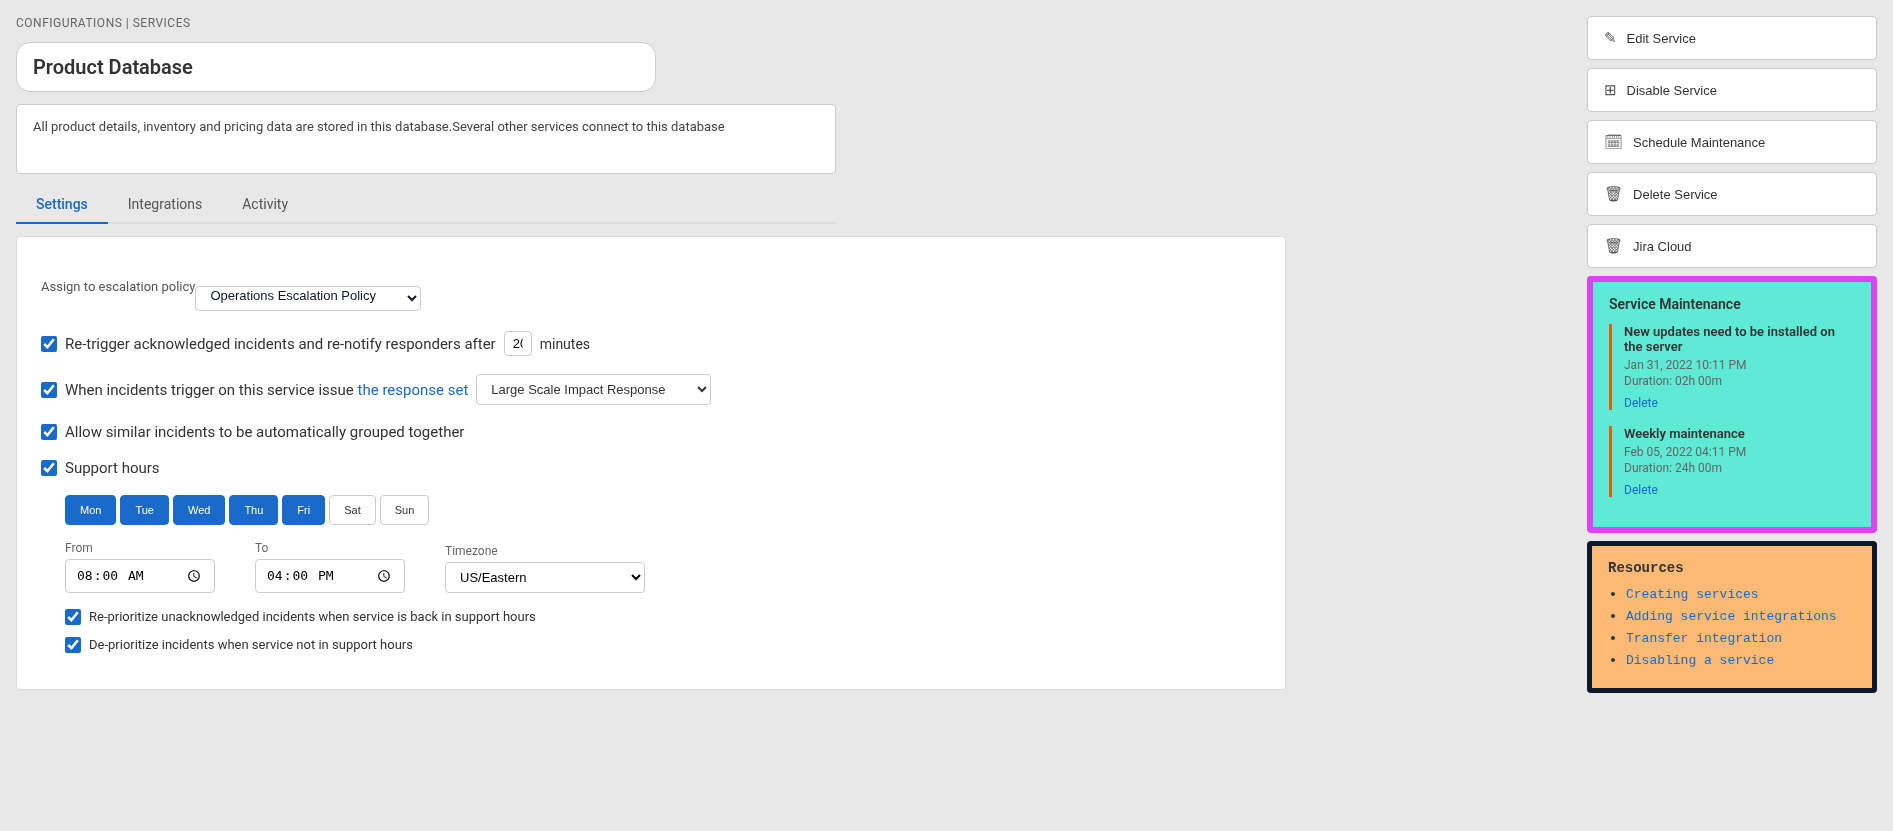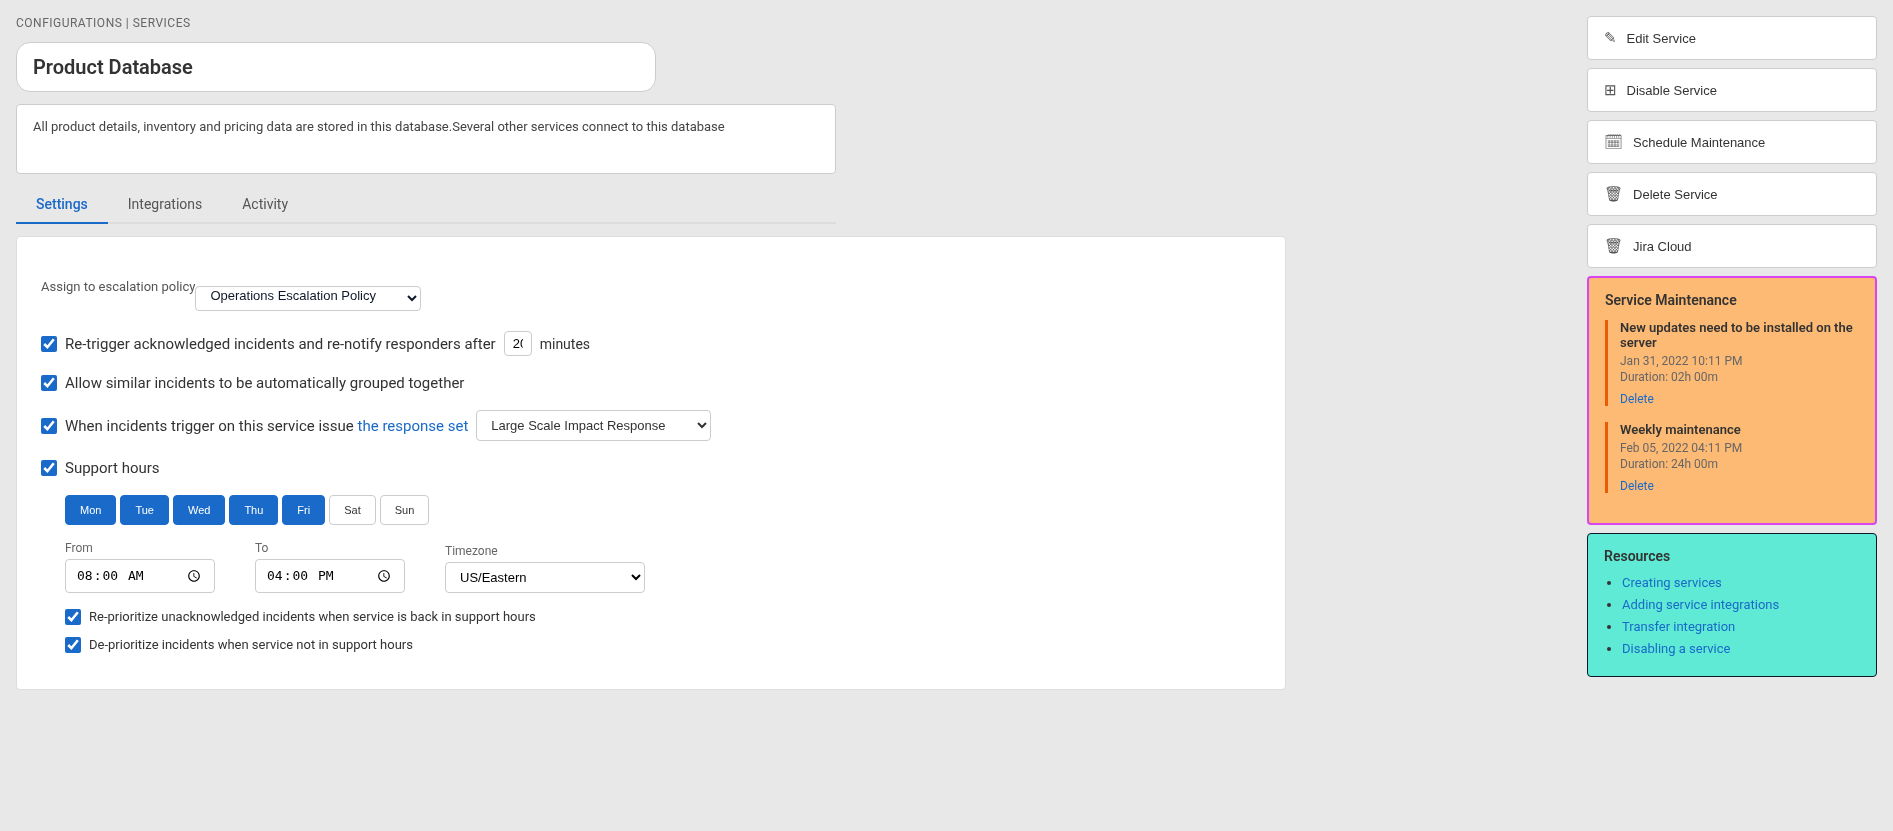--- a/index.html
+++ b/index.html
@@ -217,22 +217,22 @@
       font-size: 13px;
       color: #333;
       width: 100%;
       text-align: left;
     }
     .action-btn .btn-icon {
       font-size: 15px;
       color: #555;
     }
     .maintenance-card {
-      background: #fdba74;
-      border: 2px solid #d946ef;
+      background: #5eead4;
+      border: 6px solid #d946ef;
       border-radius: 4px;
       padding: 14px 16px;
     }
     .maintenance-card h3 {
       font-size: 14px;
       font-weight: 600;
       color: #333;
       margin-bottom: 12px;
     }
     .maintenance-item {
@@ -256,24 +256,25 @@
       color: #666;
       margin-bottom: 6px;
     }
     .maintenance-item .delete-link {
       font-size: 12px;
       color: #1a6ac9;
       cursor: pointer;
       text-decoration: none;
     }
     .resources-card {
-      background: #5eead4;
-      border: 1px solid #0f172a;
+      background: #fdba74;
+      border: 5px solid #0f172a;
       border-radius: 4px;
       padding: 14px 16px;
+      font-family: Liberation Mono, monospace;
     }
     .resources-card h3 {
       font-size: 14px;
       font-weight: 600;
       color: #333;
       margin-bottom: 10px;
     }
     .resources-card ul {
       list-style: disc;
       padding-left: 18px;
@@ -333,33 +334,33 @@
         <select class="escalation-select">
           <option>Operations Escalation Policy</option>
         </select>
       </div>
 
       <div class="checkbox-row">
         <input type="checkbox" checked="" style="">
         <label>Re-trigger acknowledged incidents and re-notify responders after</label>
         <input type="text" class="minutes-input" value="20" style="">
         <span>minutes</span>
-      </div>
-
-      <div class="checkbox-row">
-        <input type="checkbox" checked="" style="">
-        <label>Allow similar incidents to be automatically grouped together</label>
       </div>
 
       <div class="checkbox-row">
         <input type="checkbox" checked="" style="">
         <label>When incidents trigger on this service issue <span class="link">the response set</span></label>
         <select class="response-select">
           <option>Large Scale Impact Response</option>
         </select>
+      </div>
+
+      <div class="checkbox-row">
+        <input type="checkbox" checked="" style="">
+        <label>Allow similar incidents to be automatically grouped together</label>
       </div>
 
       <div class="checkbox-row">
         <input type="checkbox" checked="" style="">
         <label>Support hours</label>
       </div>
 
       <div class="support-hours-section">
         <div class="day-buttons">
           <button class="day-btn active">Mon</button>

